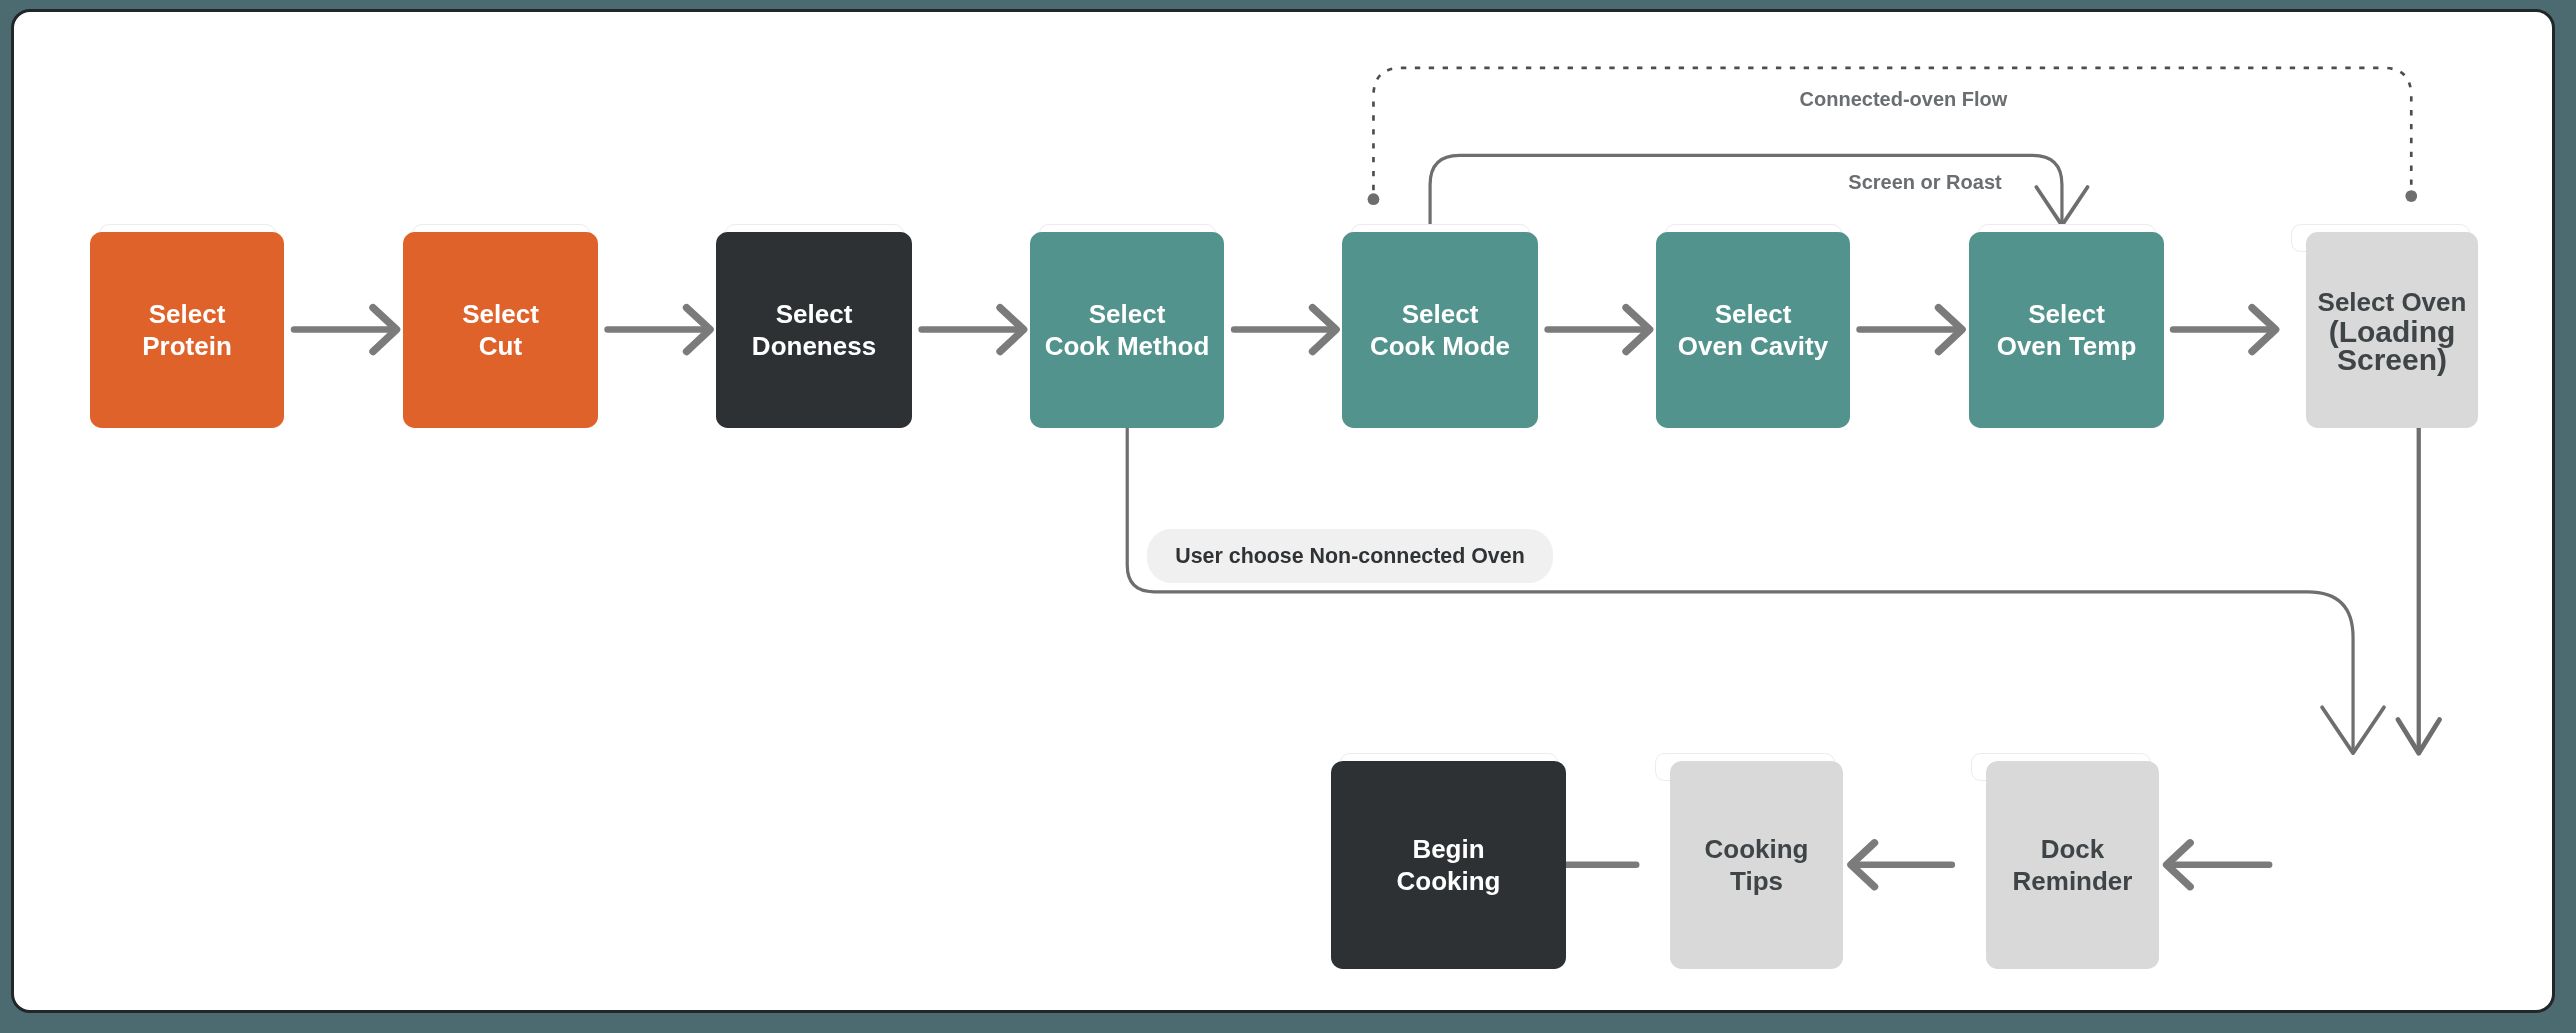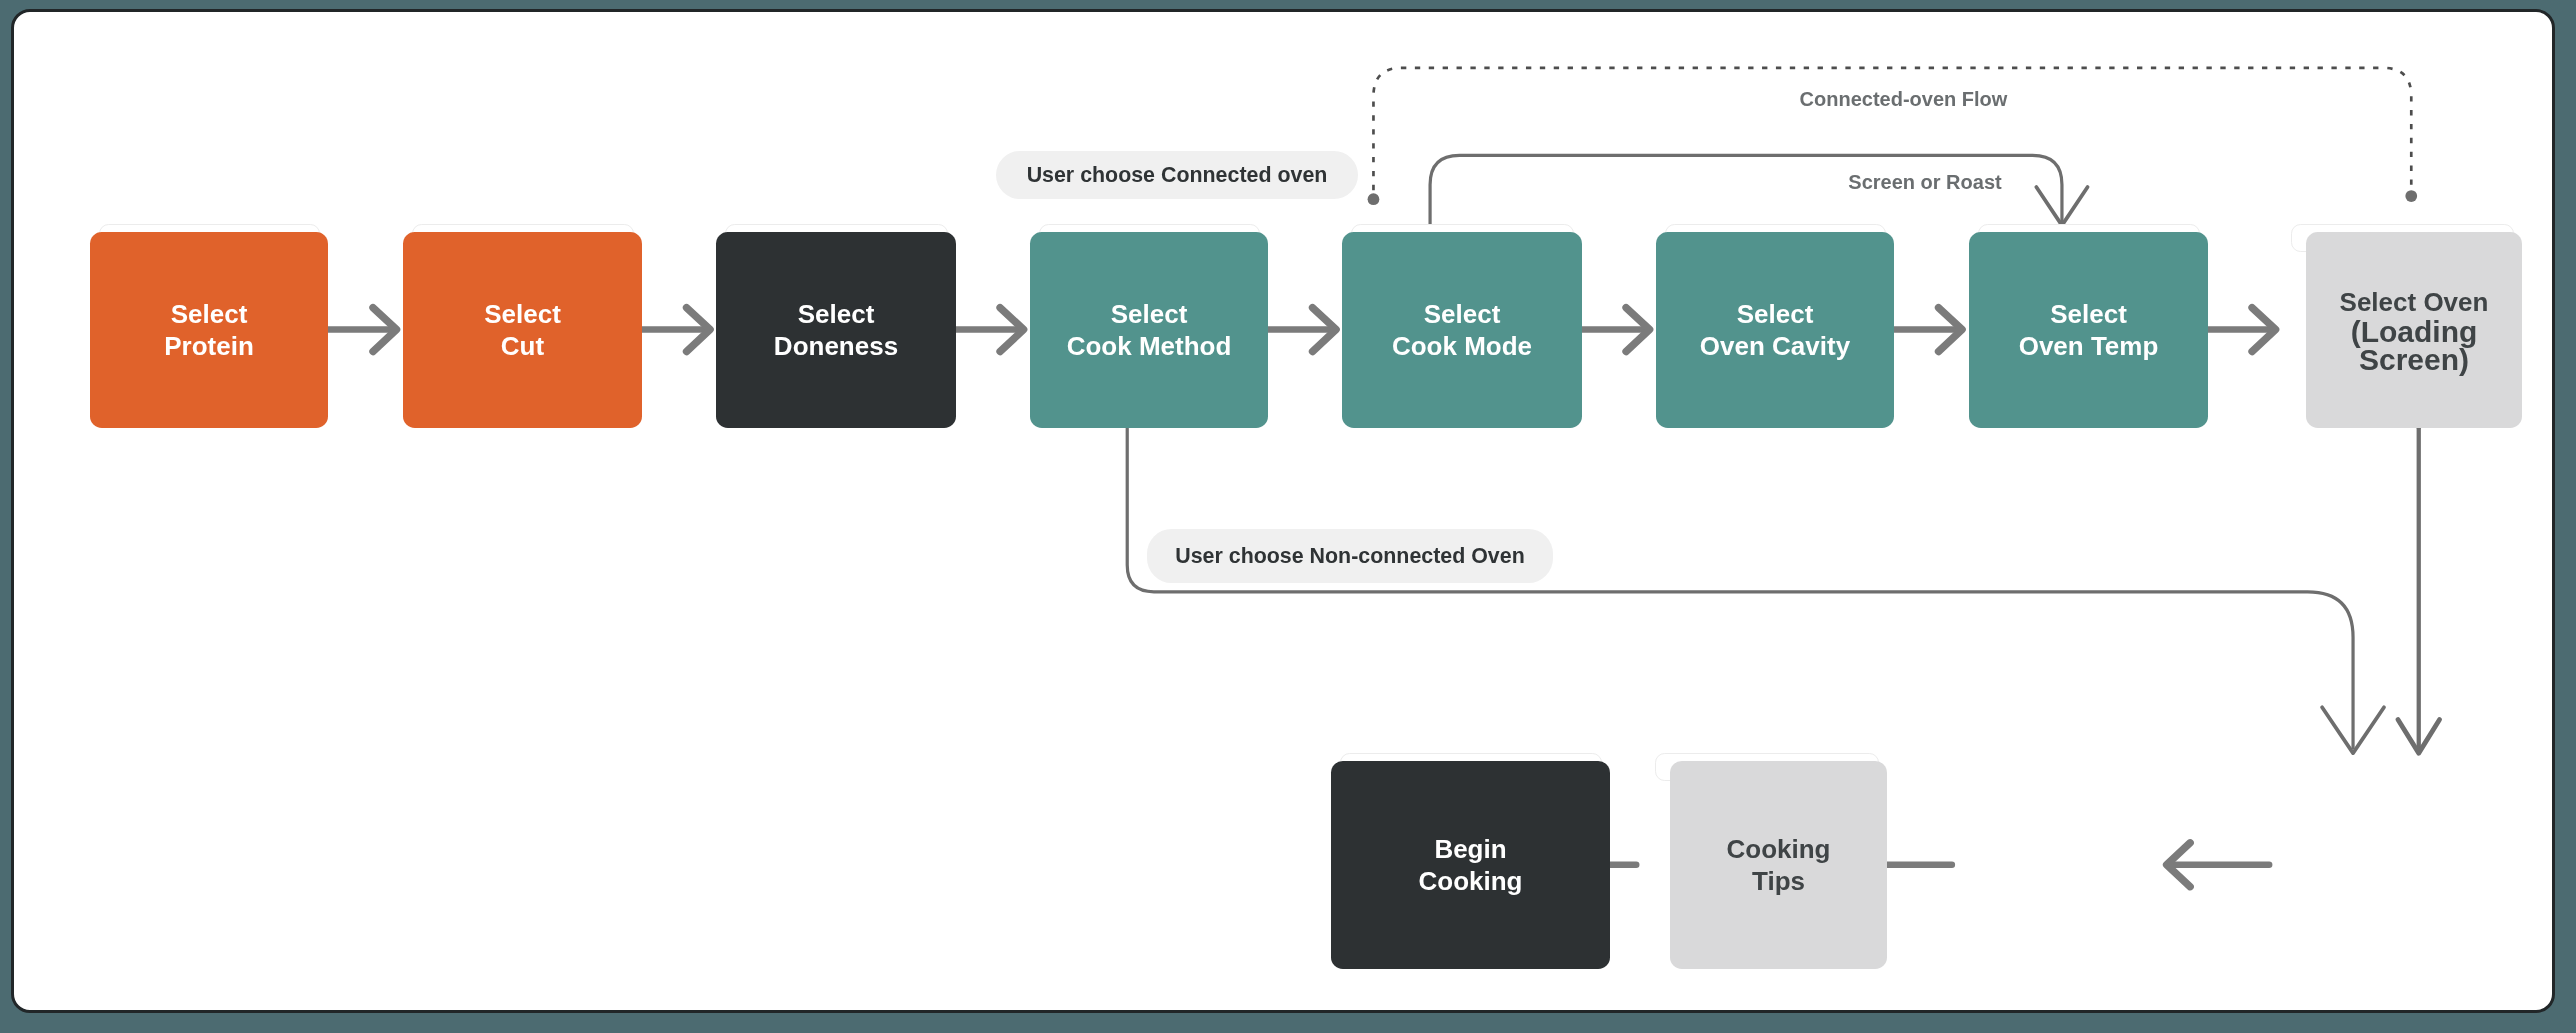--- a/index.html
+++ b/index.html
@@ -15,21 +15,21 @@
           background:var(--canvas); border:3.7px solid var(--canvas-border); border-radius:19px; box-sizing:border-box;}
   svg.connectors{position:absolute; left:0; top:0; width:2576px; height:1033px;}
   .c-line{stroke:var(--arrow); stroke-width:12; fill:none; stroke-linecap:round;}
   .c-head{stroke:var(--arrow); stroke-width:14; fill:none; stroke-linecap:round; stroke-linejoin:round;}
   .c-thin{stroke:var(--connector); stroke-width:6; fill:none; stroke-linecap:round;}
   .c-thinhead{stroke:var(--connector); stroke-width:7; fill:none; stroke-linecap:round; stroke-linejoin:round;}
   .c-drop{stroke:var(--connector); stroke-width:8; fill:none; stroke-linecap:round;}
   .c-drophead{stroke:var(--connector); stroke-width:9; fill:none; stroke-linecap:round; stroke-linejoin:round;}
   .c-dotted{stroke:var(--dotted); stroke-width:5; fill:none; stroke-dasharray:10 16;}
   .c-dot{fill:var(--connector);}
-  .node{position:absolute;padding-left:44px;}
+  .node{position:absolute;}
   .halo{position:absolute; top:-8.5px; left:8.5px; right:8.5px; height:26px;
         background:#fff; border:1.1px solid var(--halo-border); border-radius:9.6px;}
   .box{position:absolute; inset:0; border-radius:11.8px; display:flex; flex-direction:column;
        align-items:center; justify-content:center; text-align:center;}
   .box.orange{background:var(--node-orange);}
   .box.teal{background:var(--node-teal);}
   .box.dark{background:var(--node-dark);}
   .box.gray{background:var(--node-gray);margin-left:24px;}
   .box-label{font-size:26px; line-height:32px; font-weight:700; white-space:pre-line; color:#FFFFFF;}
   .box.gray .box-label{color:var(--dark-text);}
@@ -146,20 +146,26 @@
 Cooking</div>
     </div>
   </div>
   <div class="node" style="left:1646px;top:761px;width:197px;height:208px">
     <div class="halo"></div>
     <div class="box gray">
       <div class="box-label">Cooking
 Tips</div>
     </div>
   </div>
+  <div class="node" style="left:1962px;top:761px;width:197px;height:208px">
+    <div class="halo"></div>
+    <div class="box gray">
+      <div class="box-label">Dock
+Reminder</div>
+    </div>
+  </div>
 
-  <div class="pill" style="left:996px;top:151px;width:362px;height:48px">User choose Connected oven</div>
   <div class="pill" style="left:1147px;top:529px;width:406px;height:54px">User choose Non-connected Oven</div>
 
   <div class="float-label" style="left:1743px;top:88px;width:321px">Connected-oven Flow</div>
   <div class="float-label" style="left:1818px;top:171px;width:214px">Screen or Roast</div>
 </div>
 
 
 </body></html>

